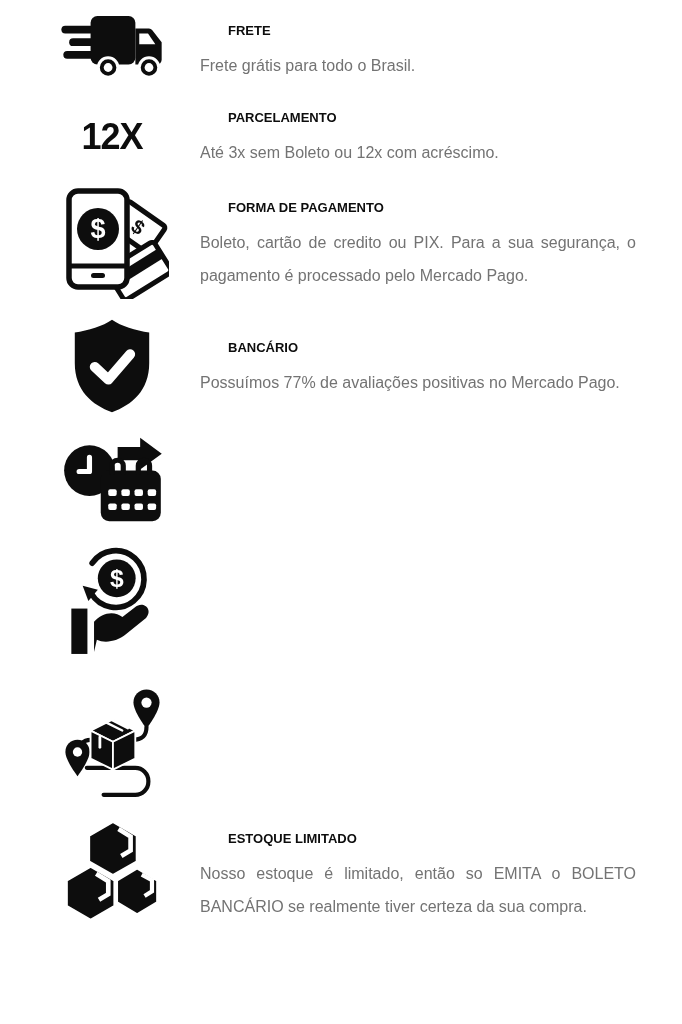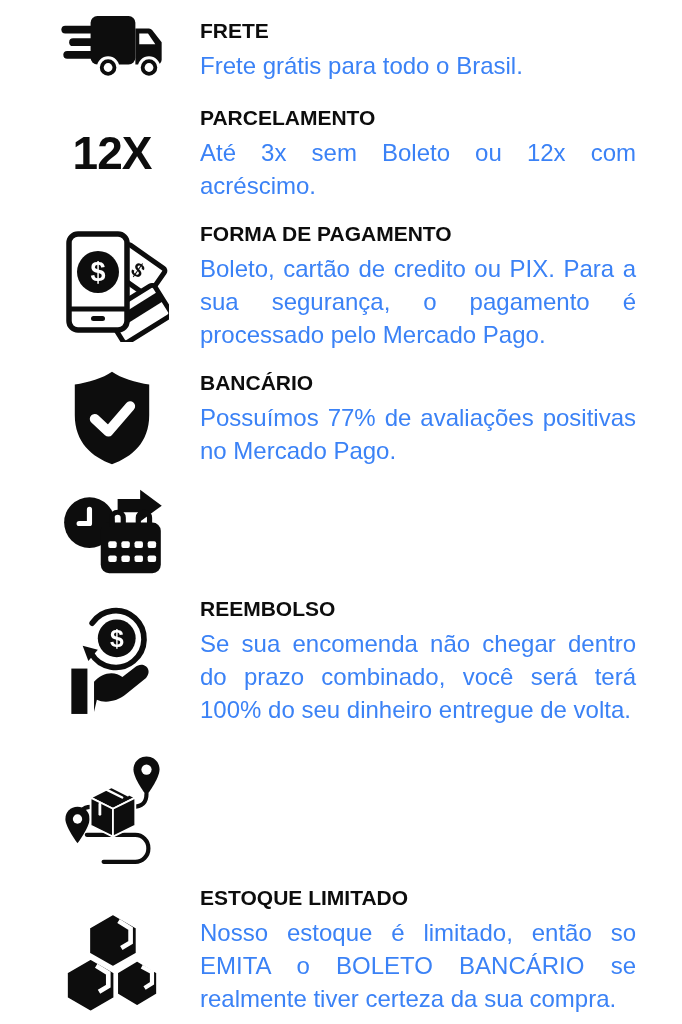--- a/index.html
+++ b/index.html
@@ -14,29 +14,29 @@
   .features { display:flex; flex-direction:column; padding-top:12px; }
   .feature { display:flex; align-items:center; margin-bottom:18px; }
   .feature:last-child { margin-bottom:0;align-items:flex-end; }
   .icon-col {
     flex:0 0 200px;
     display:flex; align-items:center; justify-content:center;
     padding-left:24px;
   }
   .text-col { flex:1 1 auto; padding-right:46px; }
   .feature-title {
-    font-size:21px; font-weight:700; line-height:28px;
-    margin-bottom:4px; color:#0d0d0d;
+    font-size:13px; font-weight:700; line-height:28px;
+    margin-bottom:4px; color:#0d0d0d;margin-left:28px;
   }
   .feature-body {
-    font-size:24px; line-height:33px;
-    text-align:justify; color:#3b82f6;
+    font-size:16px; line-height:33px;
+    text-align:justify; color:#737373;
   }
   .badge-12x {
-    font-size:46px; font-weight:700; letter-spacing:-1px; color:#0d0d0d;
+    font-size:36px; font-weight:700; letter-spacing:-1px; color:#0d0d0d;
     line-height:46px;
   }
   .icon svg { display:block; }
   .ic { fill:#0d0d0d; }
 </style>
 </head>
 <body>
 
 <div class="features">
 
@@ -135,24 +135,20 @@
     <div class="icon-col icon">
       <svg width="104" height="116" viewBox="0 0 110 120">
         <path d="M34 20 A30 30 0 1 1 33 52" stroke="#0d0d0d" stroke-width="6" fill="none" stroke-linecap="round"></path>
         <polygon class="ic" points="24,44 40,48 30,60"></polygon>
         <circle class="ic" cx="60" cy="36" r="20"></circle>
         <text x="60" y="45" font-size="26" font-weight="bold" text-anchor="middle" fill="#fff" font-family="Liberation Sans, sans-serif">$</text>
         <rect class="ic" x="12" y="68" width="17" height="48"></rect>
         <path class="ic" d="M36 114 V82 C44 72 58 70 66 77 L79 67 C88 59 99 69 91 78 L70 95 C61 103 47 105 39 101 L36 114 Z"></path>
       </svg>
     </div>
-    <div class="text-col">
-      <div class="feature-title">REEMBOLSO</div>
-      <div class="feature-body">Se sua encomenda não chegar dentro do prazo combinado, você será terá 100% do seu dinheiro entregue de volta.</div>
-    </div>
   </div>
 
   <div class="feature">
     <div class="icon-col icon">
       <svg width="110" height="122" viewBox="0 0 118 128">
         <path d="M96 52 c0 10 -5 14 -15 14 H36 a14 14 0 0 0 -14 14 v4" stroke="#0d0d0d" stroke-width="4.5" fill="none" stroke-linecap="round"></path>
         <path d="M32 96 H84 a14 14 0 0 1 14 14 v1 a14 14 0 0 1 -14 14 H50" stroke="#0d0d0d" stroke-width="4.5" fill="none" stroke-linecap="round"></path>
         <path class="ic" d="M96 12 c-8 0 -14 6 -14 14 0 10 14 28 14 28 s14 -18 14 -28 c0 -8 -6 -14 -14 -14 z"></path>
         <circle cx="96" cy="26" r="5.5" fill="#fff"></circle>
         <path class="ic" d="M22 66 c-7.5 0 -13 5.5 -13 13 0 9 13 26 13 26 s13 -17 13 -26 c0 -7.5 -5.5 -13 -13 -13 z"></path>

